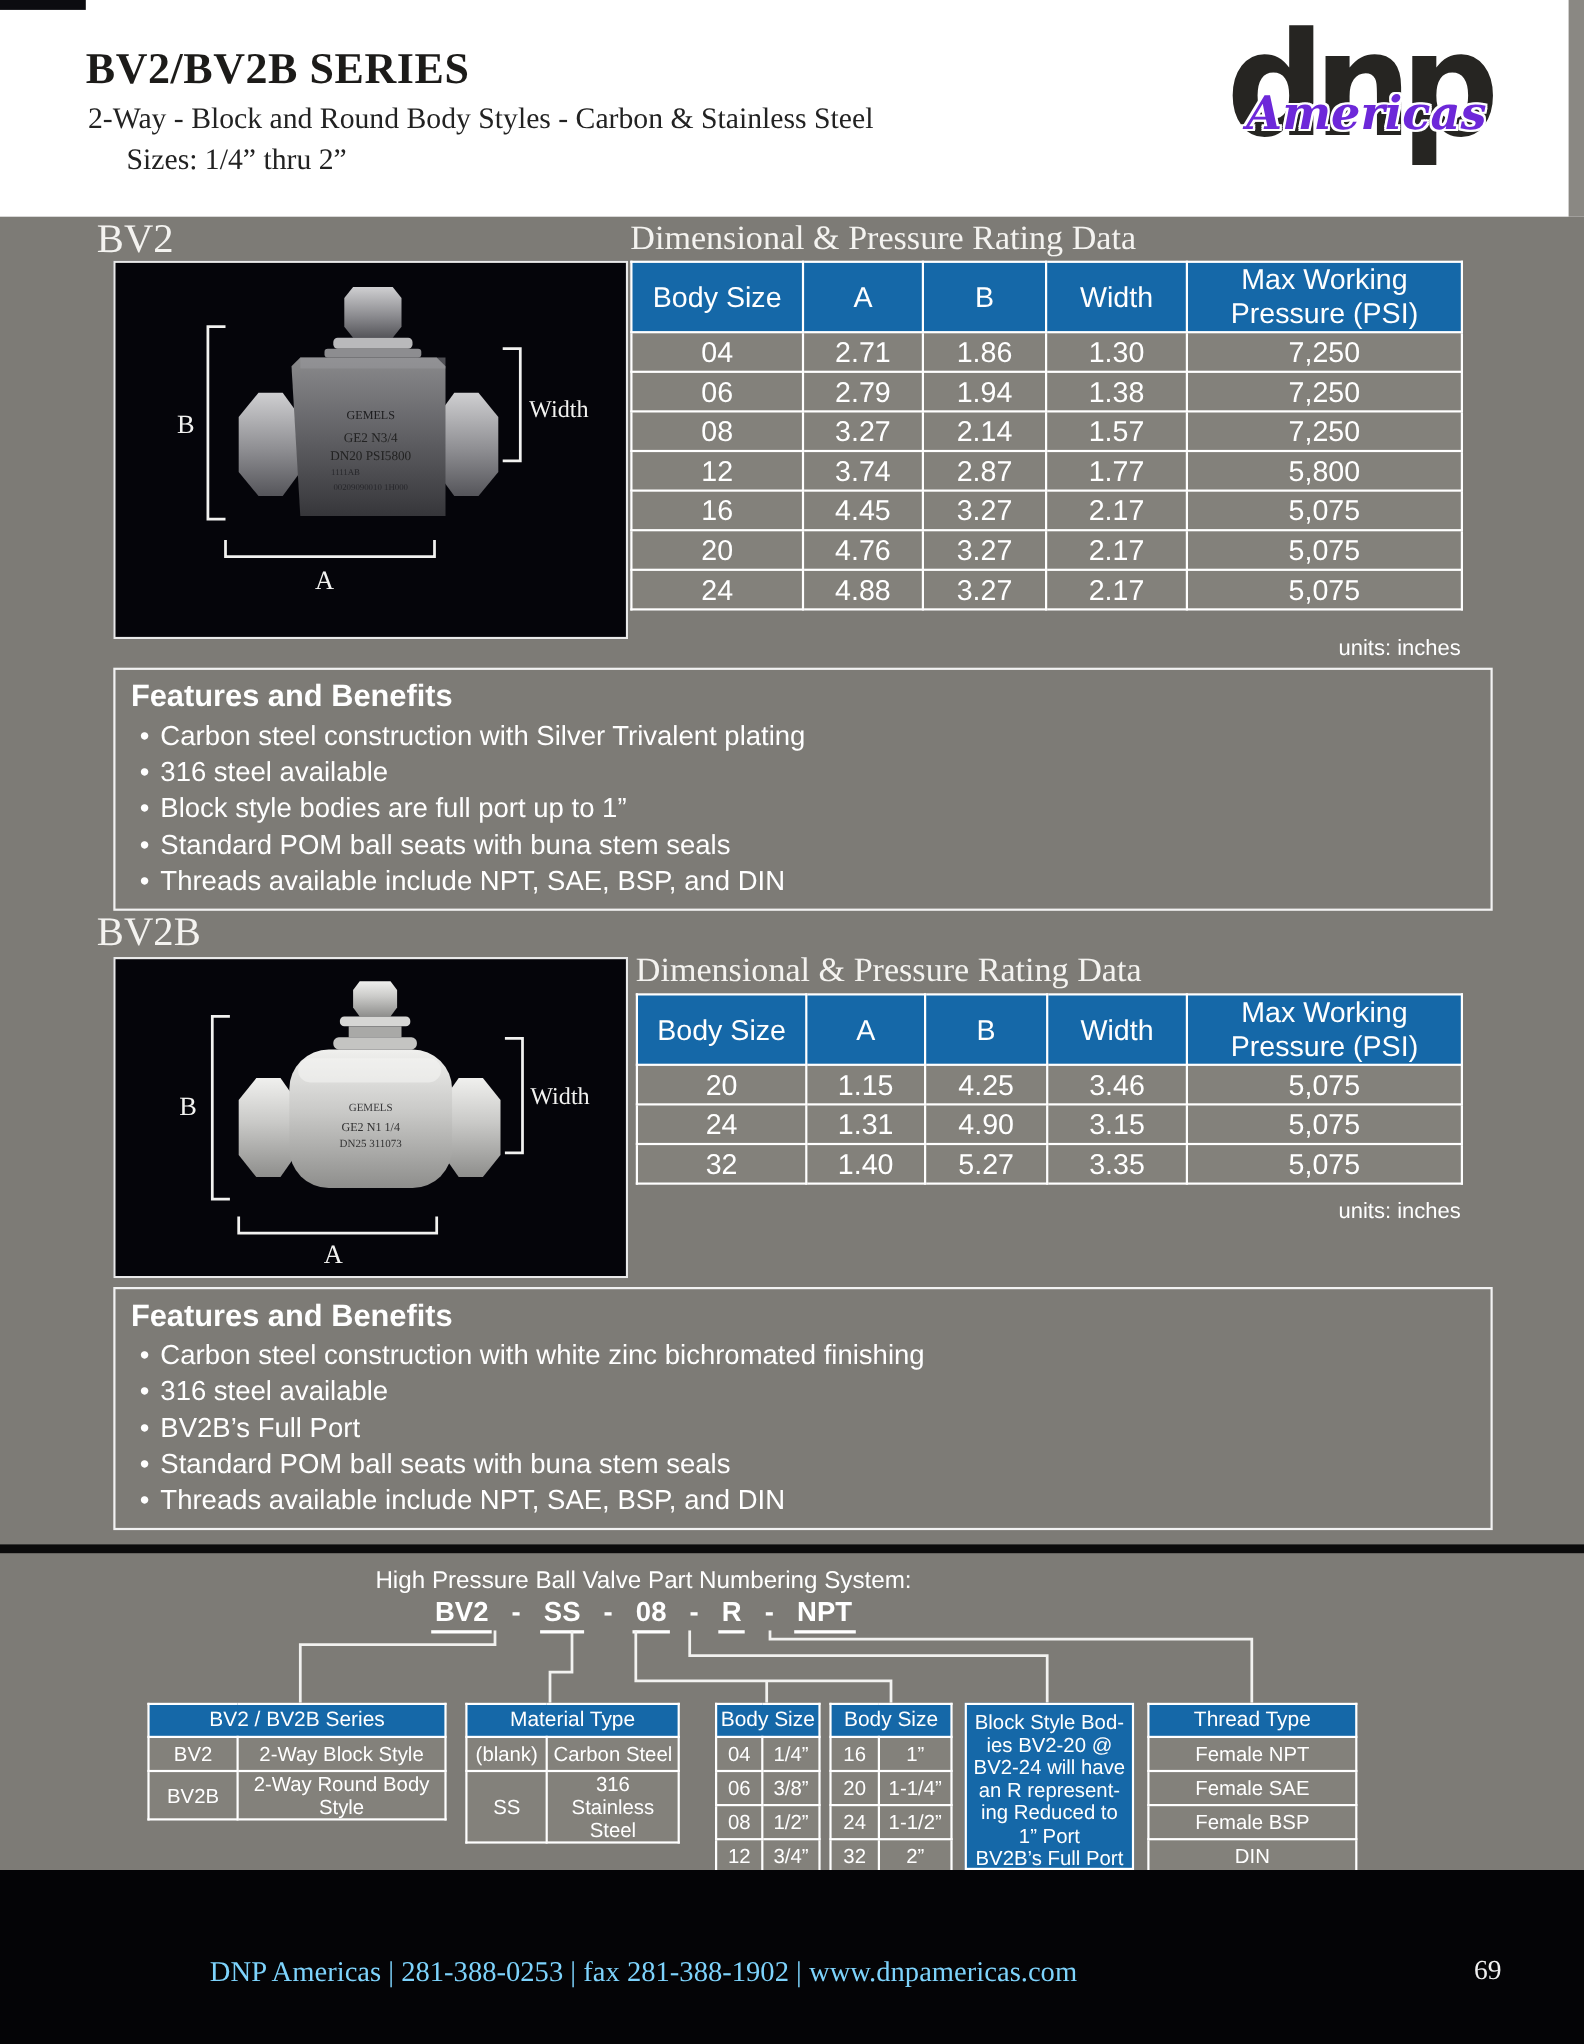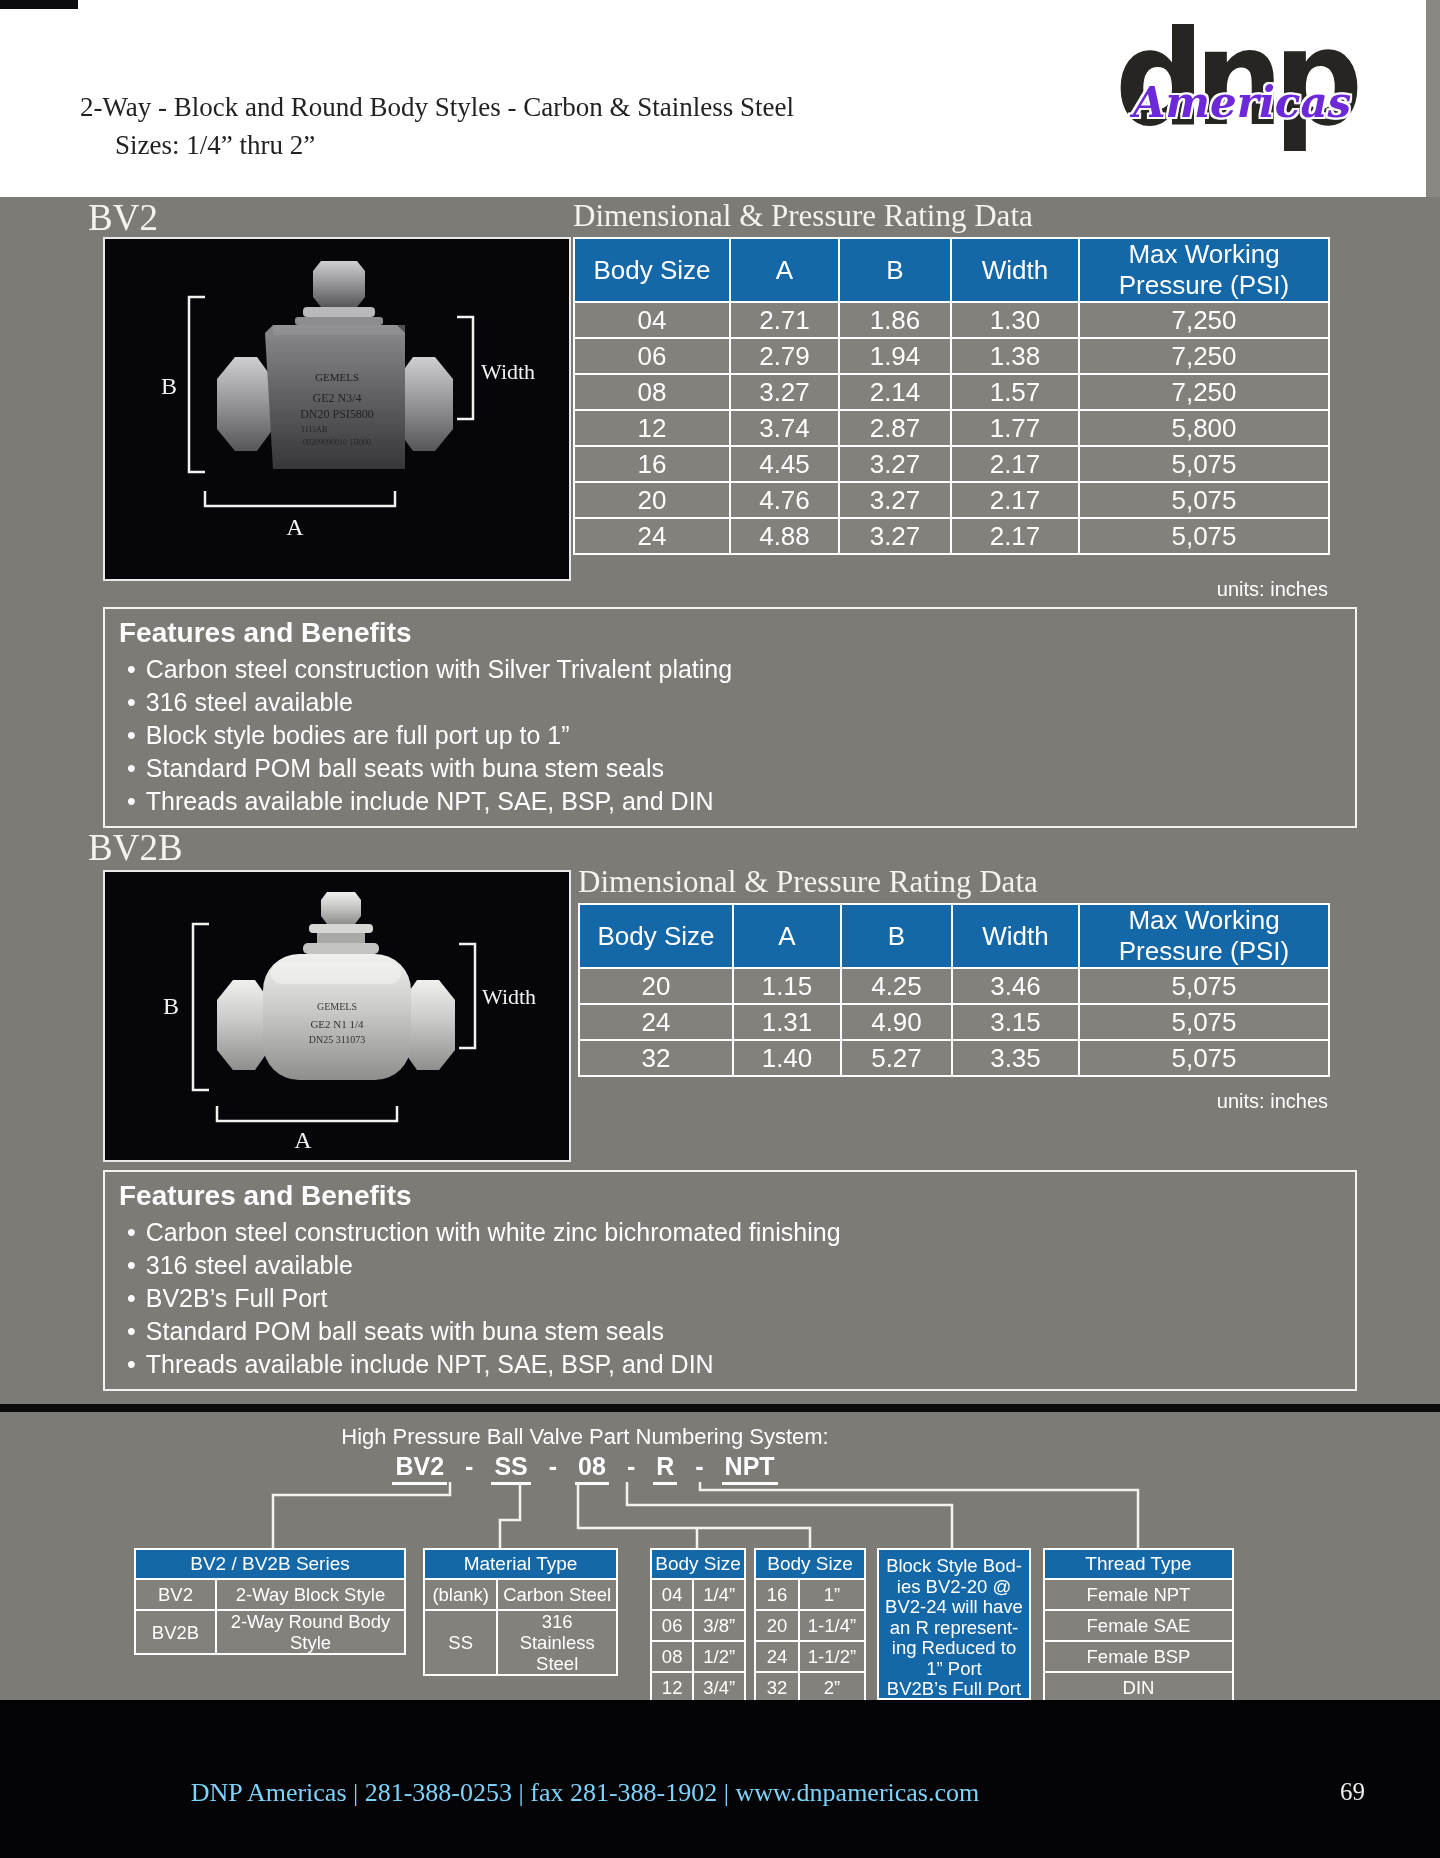--- a/index.html
+++ b/index.html
@@ -57,20 +57,21 @@
   svg text { font-family:"Liberation Serif",serif; }
 </style>
 </head>
 <body>
 
 <div class="page">
 
   <div class="hdr">
     <div class="sliver"></div>
     <div class="edge"></div>
+    <div class="hdr-title">BV2/BV2B SERIES</div>
     <div class="hdr-sub">2-Way - Block and Round Body Styles - Carbon &amp; Stainless Steel</div>
     <div class="hdr-sizes">Sizes: 1/4” thru 2”</div>
     <div class="logo">
       <div class="logo-word">dnp</div>
       <div class="logo-script">Americas</div>
     </div>
   </div>
 
   <div class="sec-label" style="left:88px; top:196px;">BV2</div>
 

